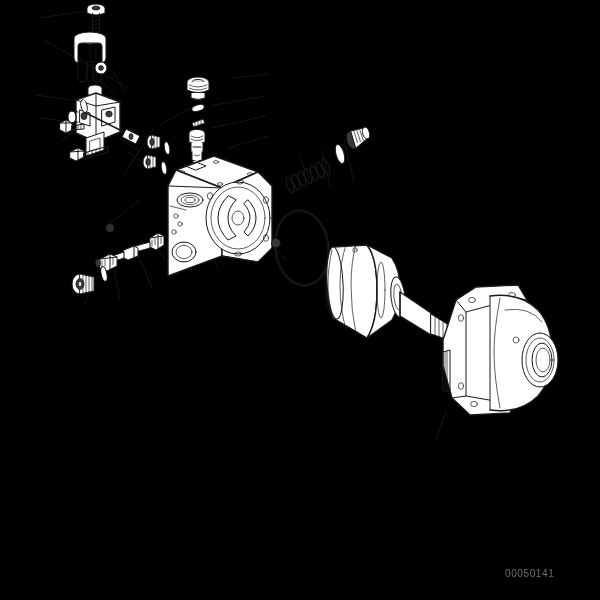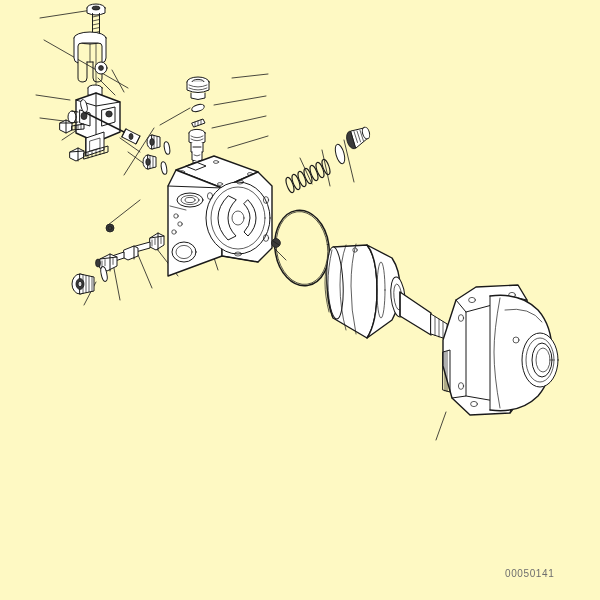--- a/index.html
+++ b/index.html
@@ -8,21 +8,21 @@
     padding: 0;
     background: #ffffff;
   }
   body {
     font-family: "Liberation Sans", sans-serif;
   }
   #page {
     position: relative;
     width: 600px;
     height: 600px;
-    background: #fef9c3;
+    background: #000000;
     overflow: hidden;
   }
   #drawing-svg {
     position: absolute;
     left: 0;
     top: 0;
     width: 600px;
     height: 600px;
   }
   .ln   { fill: none; stroke: #1a1a1a; stroke-width: 1; stroke-linecap: round; stroke-linejoin: round; }

